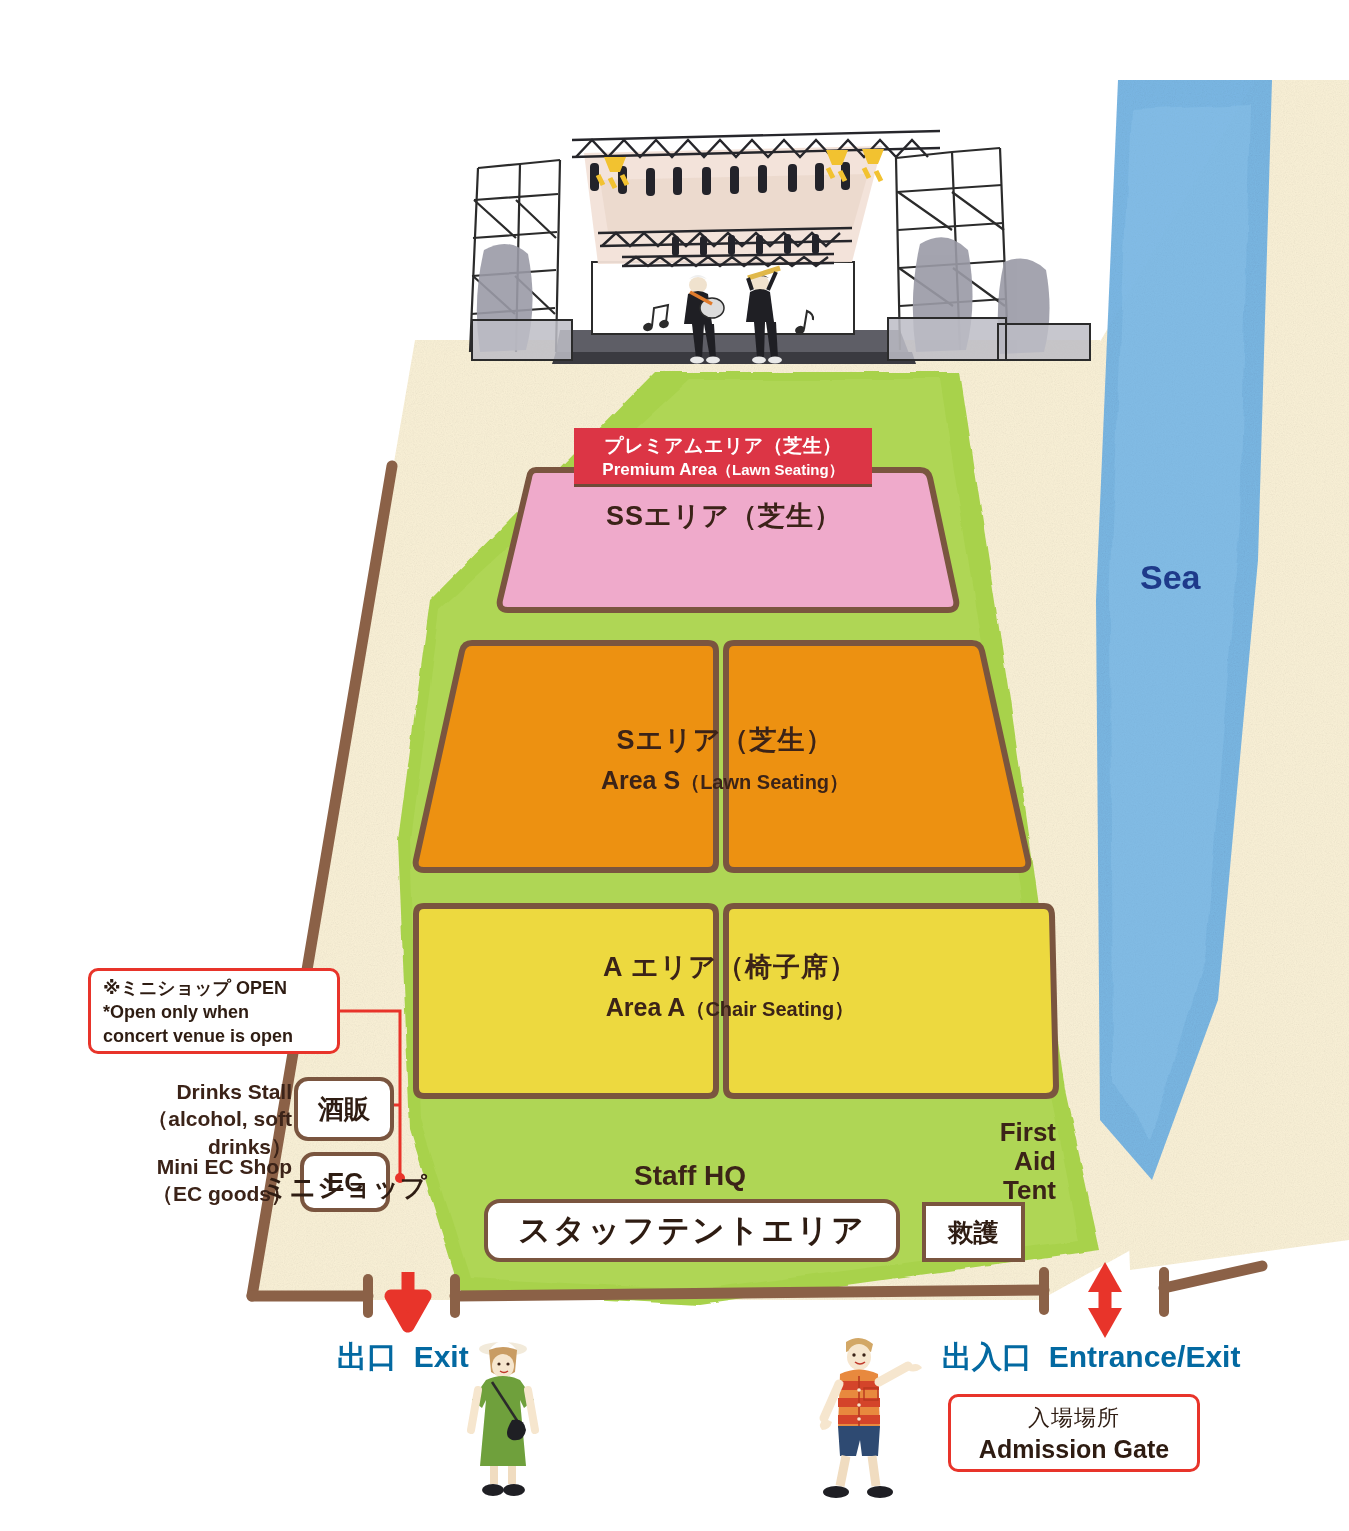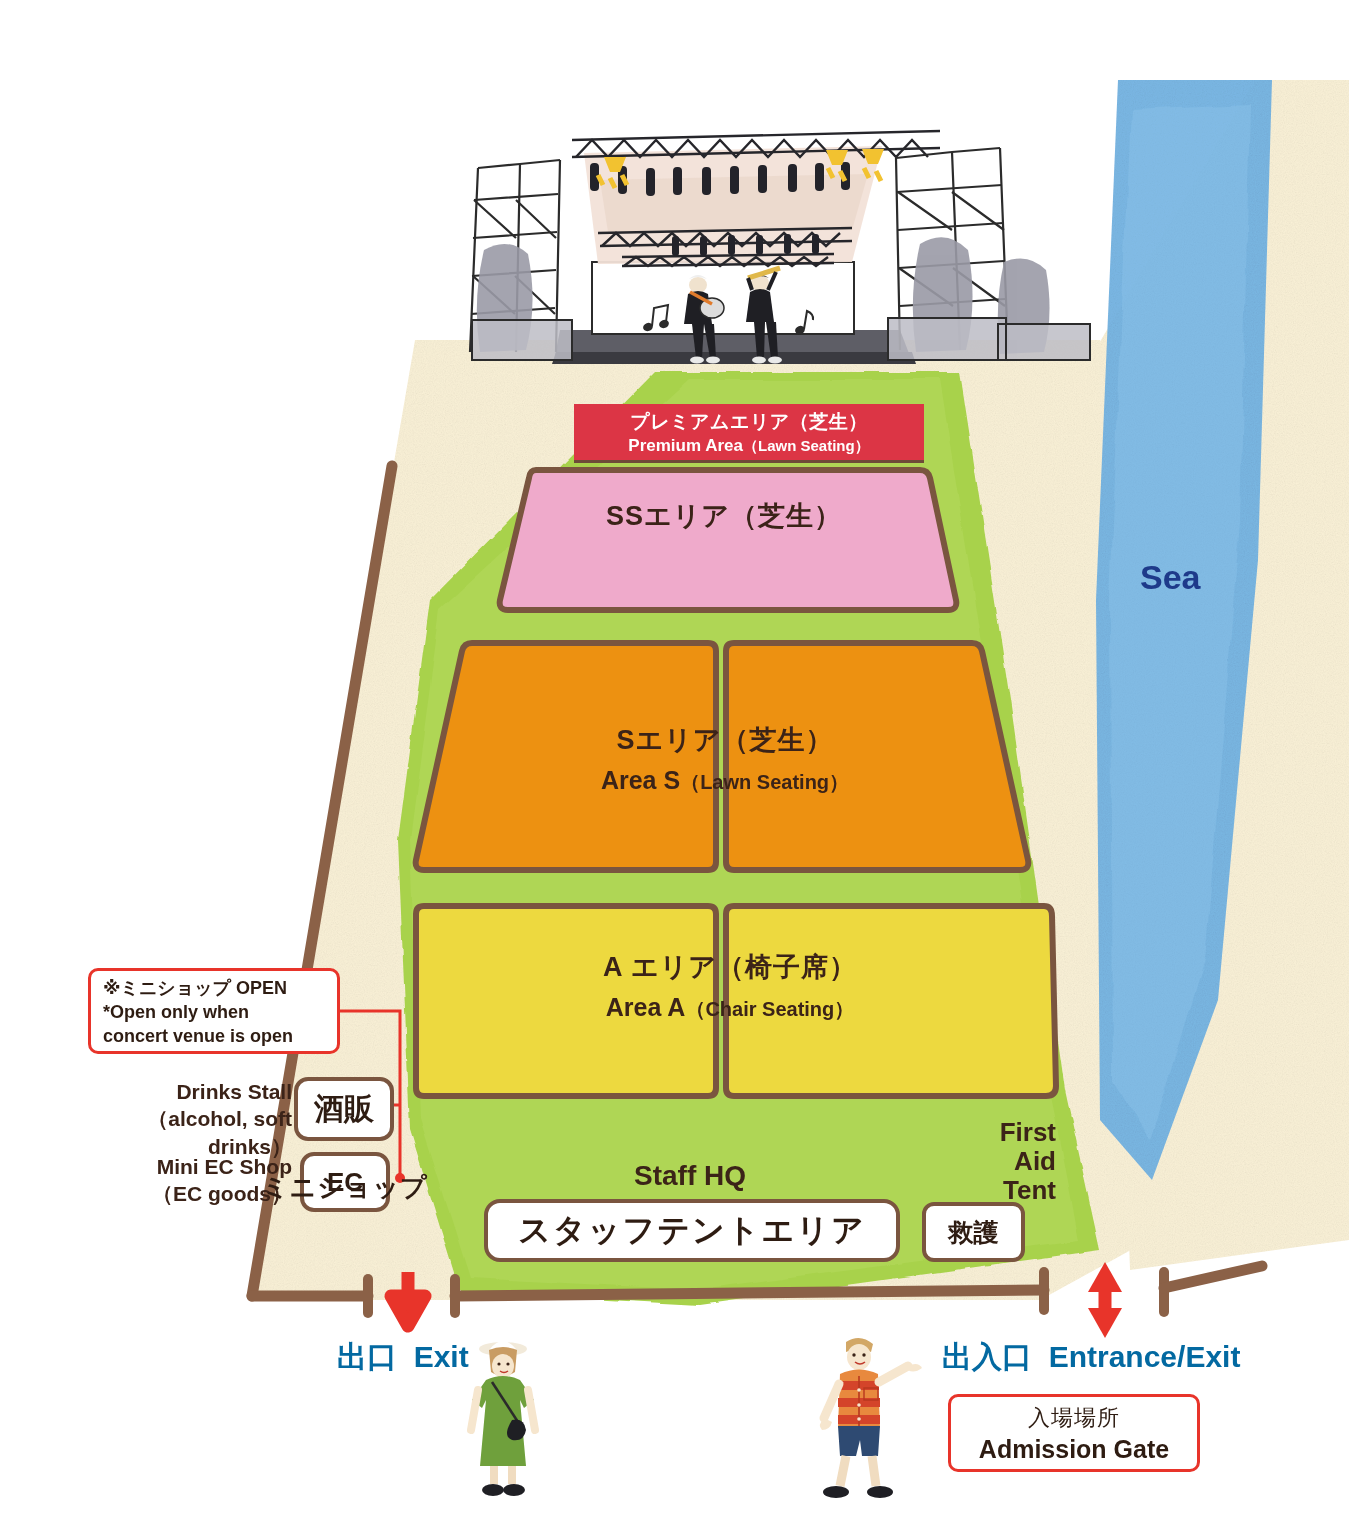--- a/index.html
+++ b/index.html
@@ -17,22 +17,22 @@
     width: 1349px; height: 1531px;
   }
   .lbl {
     position: absolute;
     white-space: pre;
     line-height: 1.15;
   }
   
   .premium-banner {
     position: absolute;
-    left: 574px; top: 404px;
-    width: 350px; height: 56px;
+    left: 574px; top: 428px;
+    width: 298px; height: 56px;
     background: #DC3545;
     border-bottom: 3px solid #6E4B38;
     display: flex; flex-direction: column;
     align-items: center; justify-content: center;
     color: #ffffff;
     z-index: 6;
   }
   .premium-banner .jp { font-size: 19px; font-weight: 700; letter-spacing: .5px; }
   .premium-banner .en { font-size: 17px; font-weight: 700; margin-top: 1px; }
   .premium-banner .en .sub { font-size: 15px; }
@@ -51,24 +51,24 @@
   
   .wbox {
     position: absolute;
     background: #FFFFFF;
     border: 4px solid #7A553F;
     border-radius: 14px;
     display: flex; align-items: center; justify-content: center;
     color: #2E1C12;
     z-index: 8;
   }
-  #box-sake  { left: 294px; top: 1077px; width: 92px;  height: 56px; font-size: 30px; font-weight: 700; }
+  #box-sake  { left: 294px; top: 1077px; width: 92px;  height: 56px; font-size: 26px; font-weight: 700; }
   #box-ec    { left: 300px; top: 1152px; width: 82px;  height: 52px; font-size: 26px; font-weight: 700; }
   #box-staff { left: 484px; top: 1199px; width: 408px; height: 55px; font-size: 32px; font-weight: 700; letter-spacing: 2px; border-radius: 16px; }
-  #box-aid   { left: 922px; top: 1202px; width: 95px;  height: 52px; font-size: 25px; font-weight: 700; border-radius: 12px; }
+  #box-aid   { left: 922px; top: 1202px; width: 95px;  height: 52px; font-size: 25px; font-weight: 700; border-radius: 0; }
 
   
   .rbox {
     position: absolute;
     background: #FFFFFF;
     border: 3px solid #E8342A;
     border-radius: 10px;
     z-index: 9;
   }
   #callout-open {

